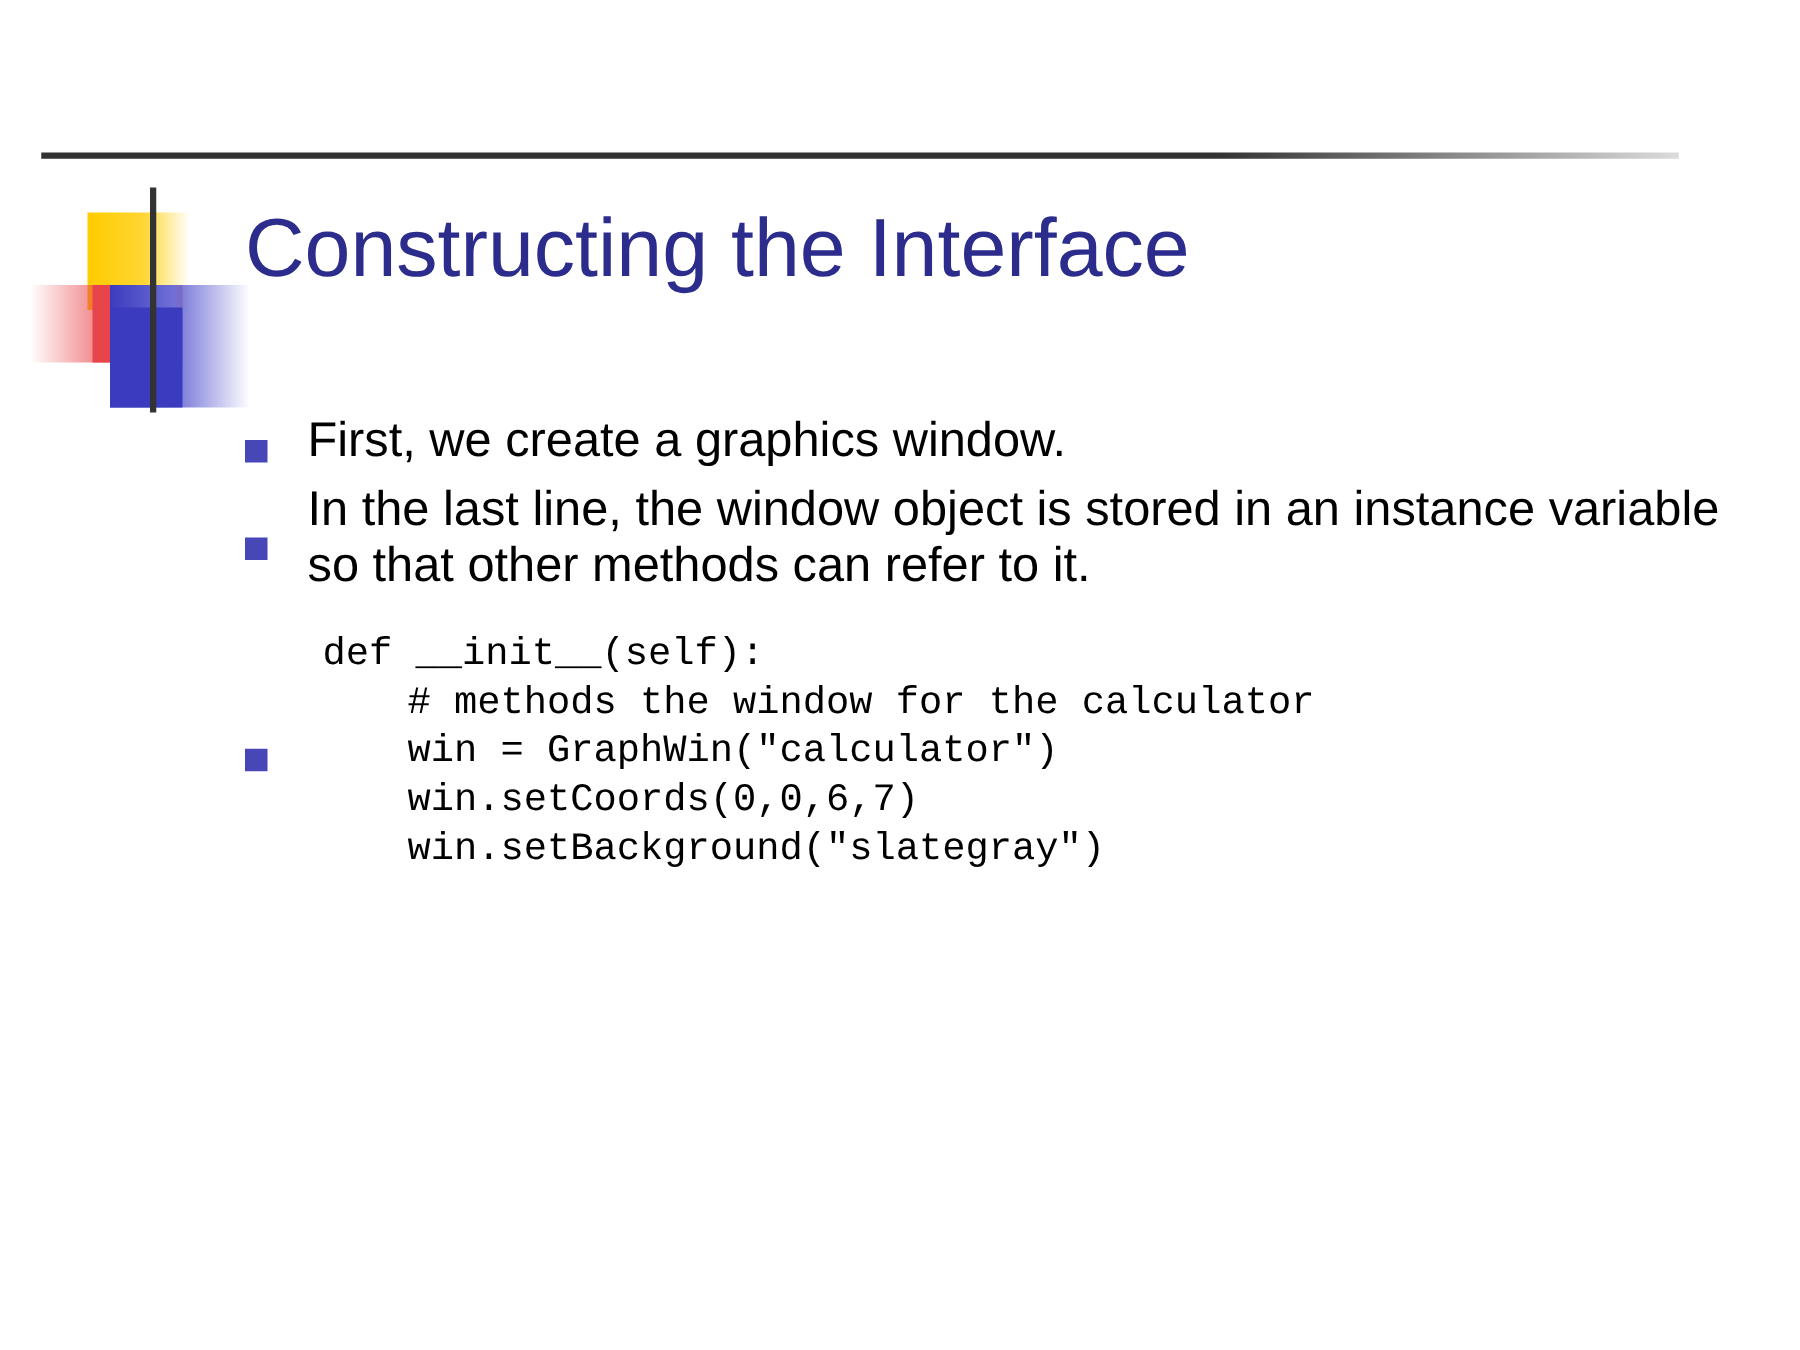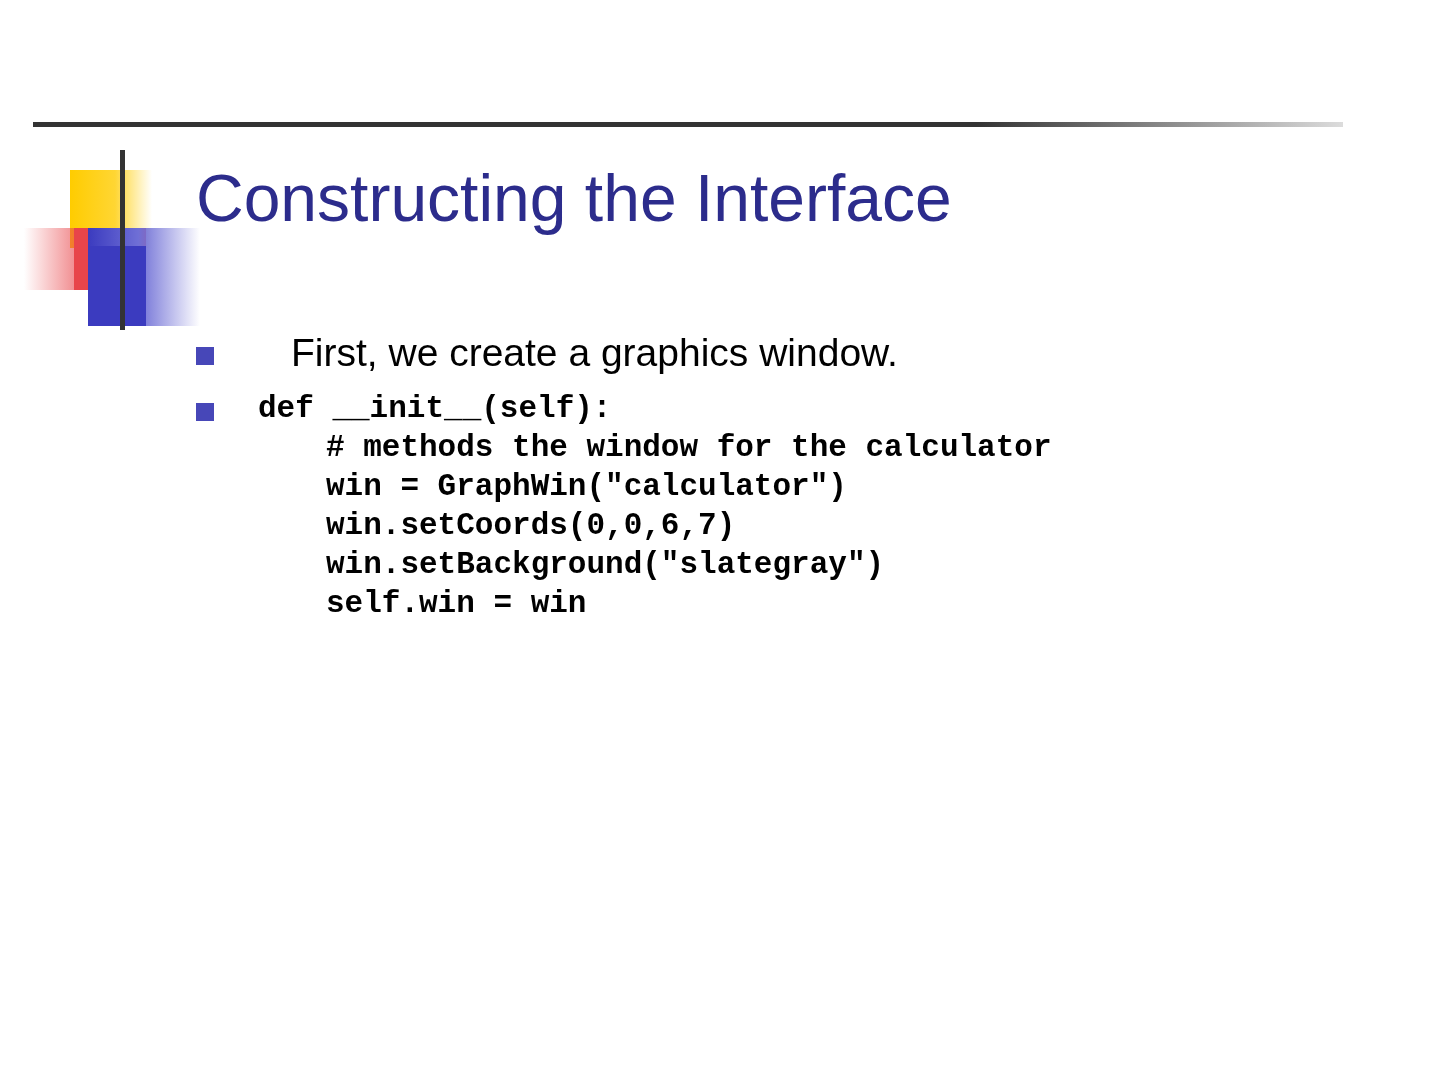--- a/index.html
+++ b/index.html
@@ -95,42 +95,40 @@
 
   
   .body {
     position: absolute;
     left: 196px;
     top: 330px;
     width: 1210px;
   }
   .bullet-row {
     display: flex;
-    align-items: flex-start;
+    align-items: center;
     margin-bottom: 10px;
-    gap: 45px;
   }
   .bullet-mark {
     flex: 0 0 auto;
     width: 18px;
     height: 18px;
     background: #4747b8;
     margin-right: 32px;
     margin-top: 17px;
   }
   .bullet-text {
     font-size: 39px;
     line-height: 1.16;
     color: #000000;
   }
   .code-row {
     display: flex;
-    align-items: flex-start;
-    margin-top: 14px;
-    font-weight: bold;
+    align-items: center;
+    margin-top: 28px;
   }
   .code-row .bullet-mark {
     margin-top: 14px;
     margin-right: 28px;
   }
   .code-block {
     font-family: "Liberation Mono", "DejaVu Sans Mono", monospace;
     font-size: 31px;
     line-height: 1.26;
     color: #000000;
@@ -178,30 +176,33 @@
   <div class="title">Constructing the Interface</div>
 
   <div class="body">
 
     <div class="bullet-row">
       <div class="bullet-mark"></div>
       <div class="bullet-text">First, we create a graphics window.</div>
     </div>
 
 
+    <div class="bullet-row">
+      <div class="bullet-mark"></div>
+      <div class="bullet-text">In the last line, the window object is stored in an instance variable so that other methods can refer to it.</div>
+    </div>
 
     <div class="code-row">
       <div class="bullet-mark"></div>
       <div>
         <div class="code-block code-first">def __init__(self):</div>
         <div class="code-block code-indent"># methods the window for the calculator</div>
         <div class="code-block code-indent">win = GraphWin("calculator")</div>
         <div class="code-block code-indent">win.setCoords(0,0,6,7)</div>
         <div class="code-block code-indent">win.setBackground("slategray")</div>
-        <div class="code-block code-indent">self.win = win</div>
       </div>
     </div>
 
   </div>
 
   <div class="page-number">67</div>
 
 </div>
 
 </body></html>

